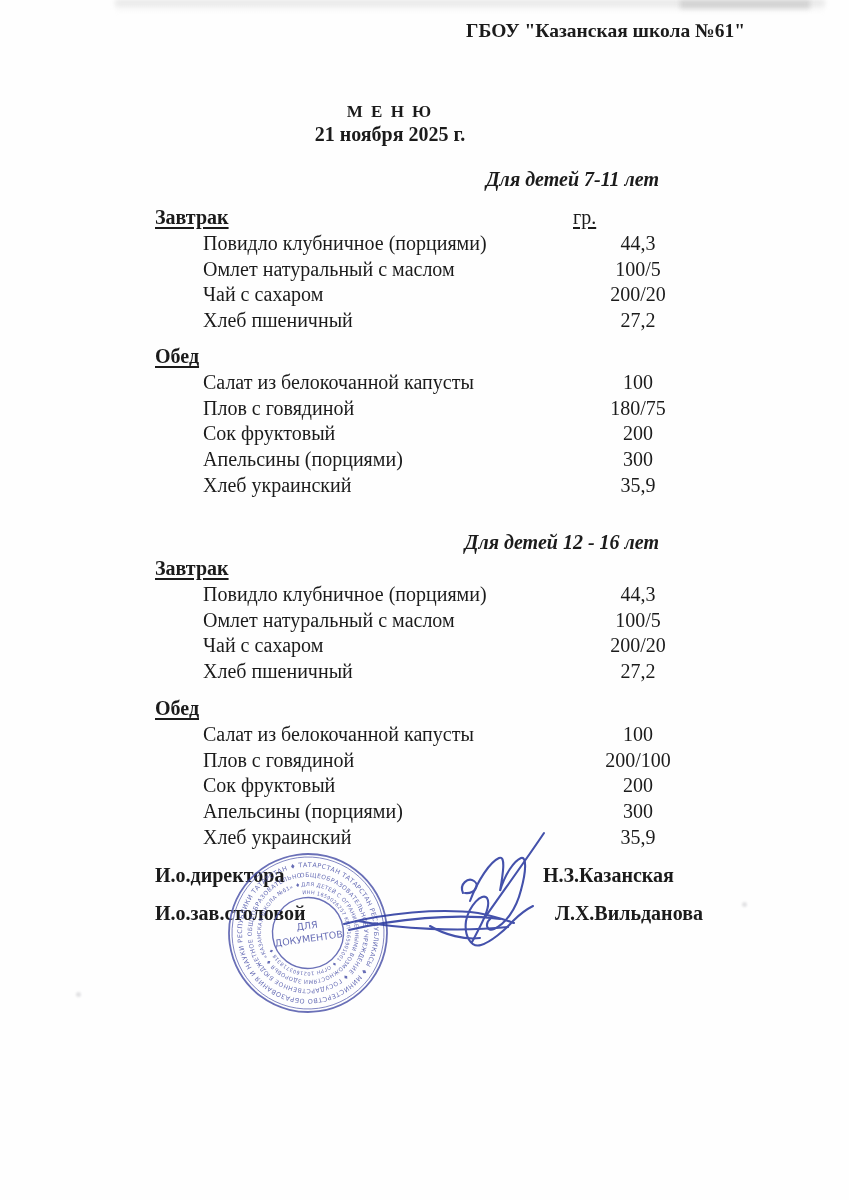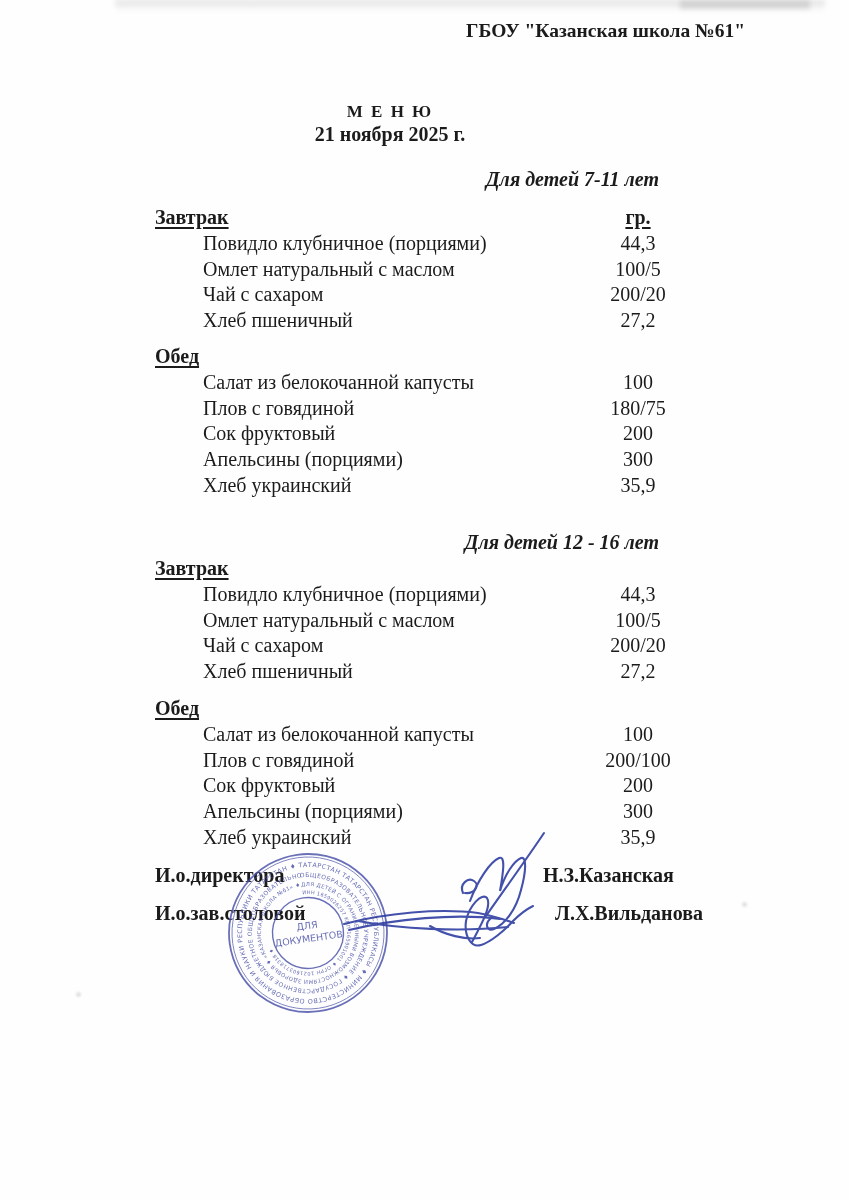--- a/index.html
+++ b/index.html
@@ -49,22 +49,22 @@
   .meal.m2{top:344px;}
   .meal.m3{top:556px;}
   .meal.m4{top:696px;}
   .meal-head{position:relative;height:26px;line-height:24px;}
   .meal-head .mh{
     display:block;width:504px;text-align:left;
     font-weight:bold;font-size:20px;
     text-decoration:underline;text-underline-offset:3px;text-decoration-thickness:2px;
   }
   .meal-head .unit{
-    position:absolute;top:0;left:418px;width:130px;text-align:center;
-    font-weight:bold;font-size:20px;
+    position:absolute;top:0;left:418px;width:130px;text-align:left;
+    font-weight:normal;font-size:20px;
     text-decoration:underline;text-underline-offset:3px;text-decoration-thickness:2px;
   }
   .row{position:relative;height:25.7px;line-height:25.7px;font-size:20px;}
   .row .dish{display:inline-block;white-space:nowrap;margin-left:48px;}
   .row .qty{position:absolute;top:0;left:418px;width:130px;text-align:center;}
 
   .sig-row{position:absolute;left:0;width:759px;height:26px;font-weight:bold;font-size:20px;}
   .sig-row.r1{top:864px;}
   .sig-row.r2{top:902px;}
   .sig-row .role{position:absolute;left:155px;white-space:nowrap;}

